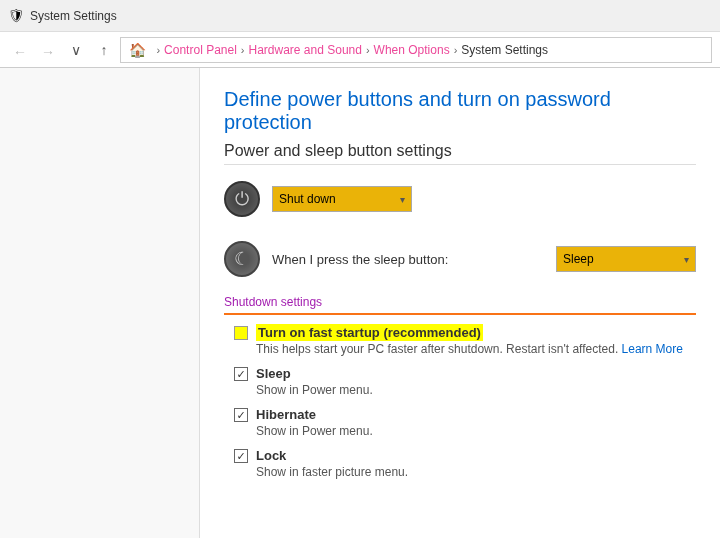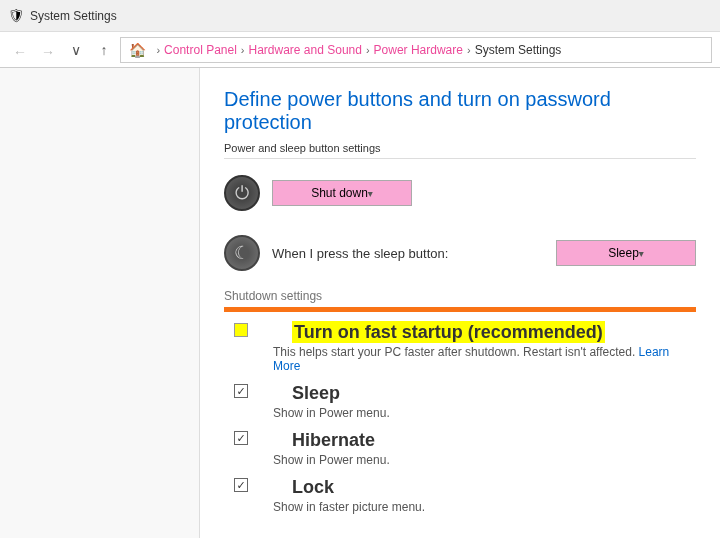--- a/index.html
+++ b/index.html
@@ -109,21 +109,21 @@
 
     .page-description {
       font-size: 12px;
       color: #333;
       margin-bottom: 16px;
       line-height: 1.5;
       max-width: 480px;
     }
 
     .section-header {
-      font-size: 11px;
+      font-size: 16px;
       color: #333;
       margin-bottom: 10px;
       padding-bottom: 4px;
       border-bottom: 1px solid #ddd;
     }
 
     .button-row {
       display: flex;
       align-items: center;
       margin-bottom: 12px;
@@ -152,44 +152,44 @@
     .button-label {
       flex: 1;
       font-size: 13px;
       color: #333;
     }
 
     .dropdown {
       width: 140px;
       height: 26px;
       border: 1px solid #aaa;
-      background: #f9a8d4;
+      background: #eab308;
       font-size: 12px;
       padding: 0 6px;
       cursor: pointer;
       display: flex;
       align-items: center;
-      justify-content: center;
+      justify-content: space-between;
       flex-shrink: 0;
     }
     .dropdown-arrow {
       font-size: 10px;
       color: #555;
     }
 
     .shutdown-section {
       margin-top: 8px;
     }
 
     .shutdown-header {
       font-size: 12px;
-      color: #737373;
+      color: #a21caf;
       margin-bottom: 10px;
       padding-bottom: 4px;
-      border-bottom: 5px solid #f97316;
+      border-bottom: 2px solid #f97316;
     }
 
     .checkbox-item {
       display: flex;
       align-items: flex-start;
       margin-bottom: 10px;
       padding-left: 10px;
     }
 
     .checkbox {
@@ -212,35 +212,33 @@
     .checkbox.highlight {
       background: #ffff00;
       border-color: #999;
     }
 
     .checkbox-content {
       flex: 1;
     }
 
     .checkbox-label {
-      font-size: 18px;
+      font-size: 13px;
       font-weight: 600;
       color: #333;
-      margin-left: 36px;
     }
     .checkbox-label.highlight-text {
       background: #ffff00;
       padding: 1px 2px;
     }
 
     .checkbox-desc {
       font-size: 12px;
       color: #555;
       margin-top: 2px;
-      margin-left: 17px;
     }
 
     .learn-more {
       color: #0066cc;
       cursor: pointer;
     }
 
     
     .power-symbol {
       color: #ccc;
@@ -269,21 +267,21 @@
     <span>↑</span>
   </button>
 
   <div class="breadcrumb">
     <span style="margin-right:6px; font-size:14px;">🏠</span>
     <span class="breadcrumb-sep">›</span>
     <span class="breadcrumb-item">Control Panel</span>
     <span class="breadcrumb-sep">›</span>
     <span class="breadcrumb-item">Hardware and Sound</span>
     <span class="breadcrumb-sep">›</span>
-    <span class="breadcrumb-item">Power Hardware</span>
+    <span class="breadcrumb-item">When Options</span>
     <span class="breadcrumb-sep">›</span>
     <span class="breadcrumb-current">System Settings</span>
   </div>
 </div>
 
 <div class="main-layout">
 
   <div class="sidebar">
   </div>
 

